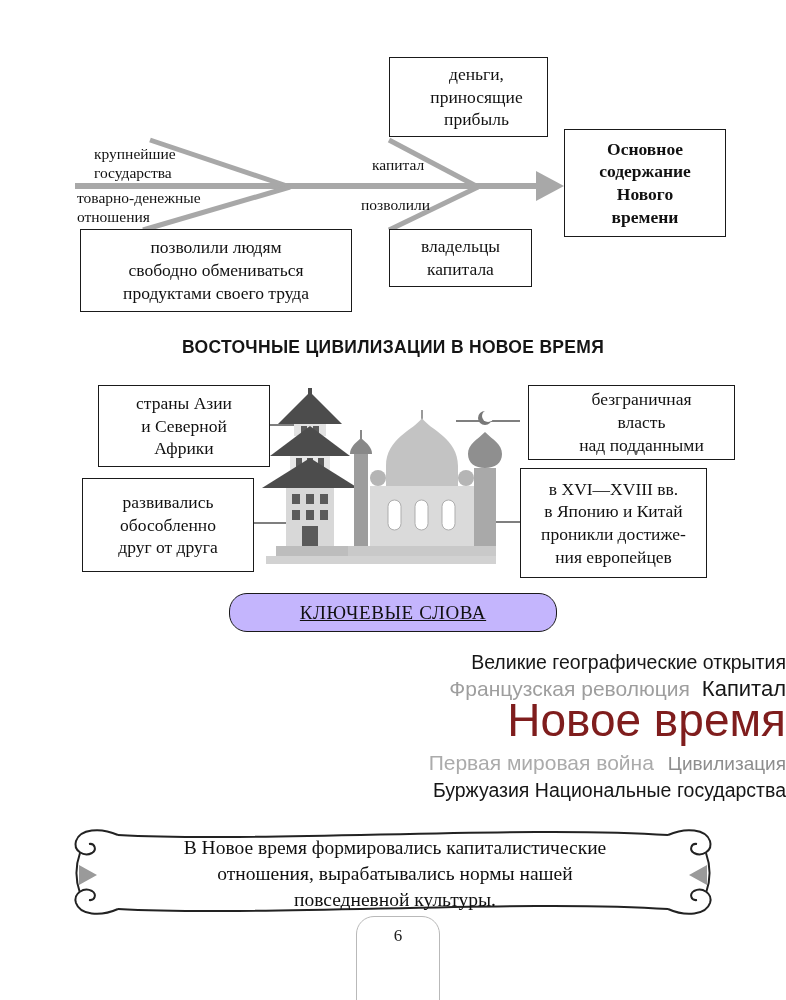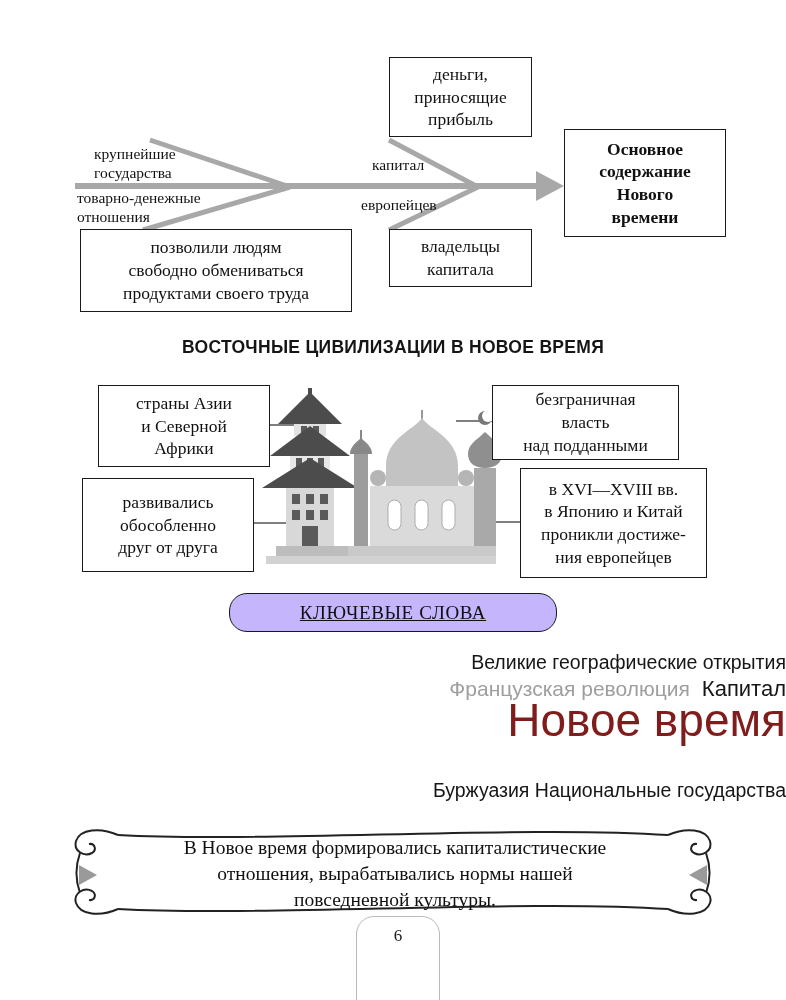--- a/index.html
+++ b/index.html
@@ -65,49 +65,49 @@
     <line x1="143" y1="230" x2="290" y2="187" stroke="#a8a8a8" stroke-width="5"></line>
     <line x1="389" y1="140" x2="478" y2="187" stroke="#a8a8a8" stroke-width="5"></line>
     <line x1="389" y1="230" x2="478" y2="187" stroke="#a8a8a8" stroke-width="5"></line>
 
     <line x1="252" y1="425" x2="302" y2="425" stroke="#555" stroke-width="1.5"></line>
     <line x1="252" y1="523" x2="292" y2="523" stroke="#555" stroke-width="1.5"></line>
     <line x1="456" y1="421" x2="520" y2="421" stroke="#555" stroke-width="1.5"></line>
     <line x1="466" y1="522" x2="520" y2="522" stroke="#555" stroke-width="1.5"></line>
   </svg>
 
-  <div class="box" style="left:389px;top:57px;width:141px;height:78px;">деньги,
+  <div class="box" style="left:389px;top:57px;width:141px;height:78px;padding-left:16px;">деньги,
 приносящие
 прибыль</div>
   <div class="box bold" style="left:564px;top:129px;width:160px;height:106px;">Основное
 содержание
 Нового
 времени</div>
   <div class="box" style="left:80px;top:229px;width:270px;height:81px;">позволили людям
 свободно обмениваться
 продуктами своего труда</div>
   <div class="box" style="left:389px;top:229px;width:141px;height:56px;">владельцы
 капитала</div>
 
   <div class="lbl" style="left:94px;top:145px;">крупнейшие
 государства</div>
   <div class="lbl" style="left:77px;top:189px;">товарно-денежные
 отношения</div>
   <div class="lbl" style="left:372px;top:156px;">капитал</div>
-  <div class="lbl" style="left:361px;top:196px;">европейцев</div>
+  <div class="lbl" style="left:361px;top:196px;">позволили</div>
 
   <div class="section-title" style="top:337px;">ВОСТОЧНЫЕ ЦИВИЛИЗАЦИИ В НОВОЕ ВРЕМЯ</div>
 
   <div class="box" style="left:82px;top:385px;width:170px;height:80px;margin-left:16px;">страны Азии
 и Северной
 Африки</div>
   <div class="box" style="left:82px;top:478px;width:170px;height:92px;">развивались
 обособленно
 друг от друга</div>
-  <div class="box" style="left:492px;top:385px;width:185px;height:73px;">безграничная
+  <div class="box" style="left:528px;top:385px;width:185px;height:73px;padding-left:20px;">безграничная
 власть
 над подданными</div>
   <div class="box" style="left:520px;top:468px;width:185px;height:108px;">в XVI—XVIII вв.
 в Японию и Китай
 проникли достиже-
 ния европейцев</div>
 
   <svg class="layer" style="left:258px;top:388px;z-index:1;" width="246" height="184" viewBox="0 0 246 184">
     <g>
       <rect x="50" y="0" width="4" height="10" fill="#4c4c4c"></rect>
@@ -156,20 +156,23 @@
 
   <div class="kwbox">
     <span>КЛЮЧЕВЫЕ СЛОВА</span>
   </div>
 
   <div class="kw kw1">Великие географические открытия</div>
   <div class="kw kw2">
     <span class="muted">Французская революция</span><span class="strong">Капитал</span>
   </div>
   <div class="kw kw3">Новое время</div>
+  <div class="kw kw4">
+    <span class="muted">Первая мировая война</span><span class="muted2">Цивилизация</span>
+  </div>
   <div class="kw kw5">Буржуазия Национальные государства</div>
 
   <svg class="layer" style="left:60px;top:815px;z-index:2;" width="666" height="112" viewBox="0 0 666 112">
 
     <path d="M58,20 C200,28 466,10 608,20" fill="none" stroke="#222" stroke-width="2"></path>
     <path d="M58,94 C200,102 466,84 608,94" fill="none" stroke="#222" stroke-width="2"></path>
 
     <path d="M58,20 C40,12 20,14 16,26 C13,36 24,42 32,38 C37,35 35,28 29,29" fill="#fff" stroke="#222" stroke-width="2"></path>
     <path d="M20,38 C15,52 15,64 20,78" fill="none" stroke="#222" stroke-width="2"></path>
     <path d="M58,94 C40,102 20,100 16,88 C13,78 24,72 32,76 C37,79 35,86 29,85" fill="#fff" stroke="#222" stroke-width="2"></path>

